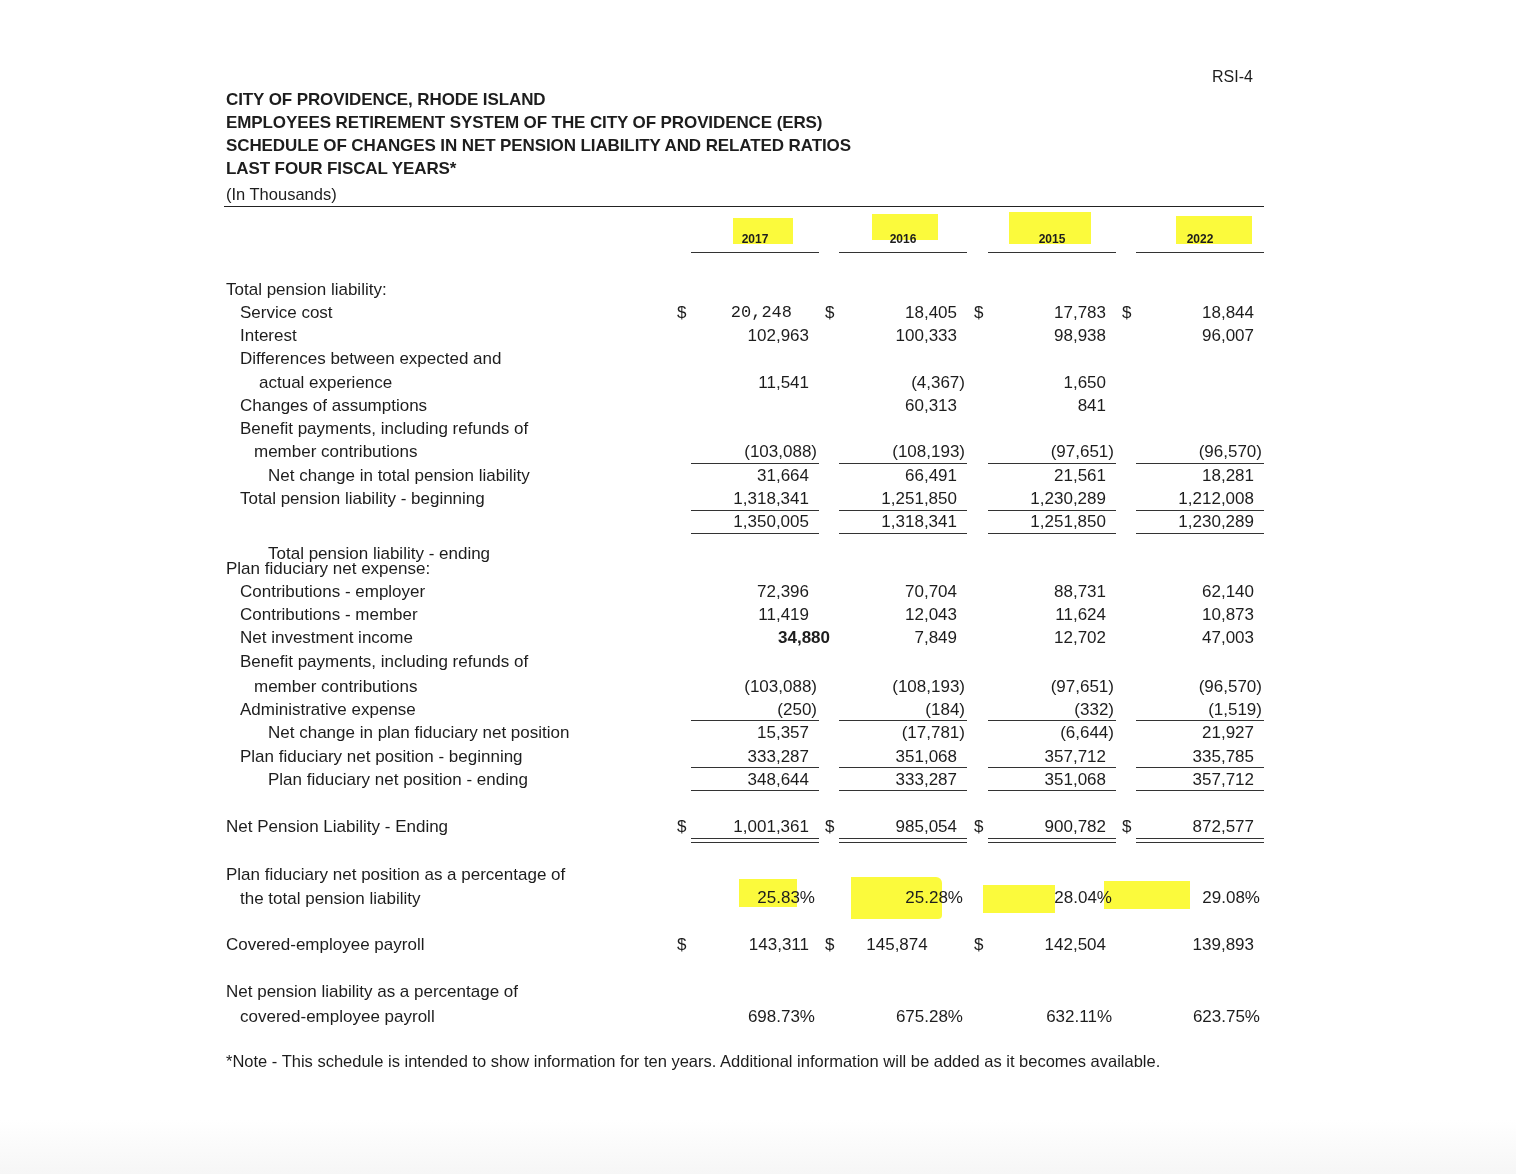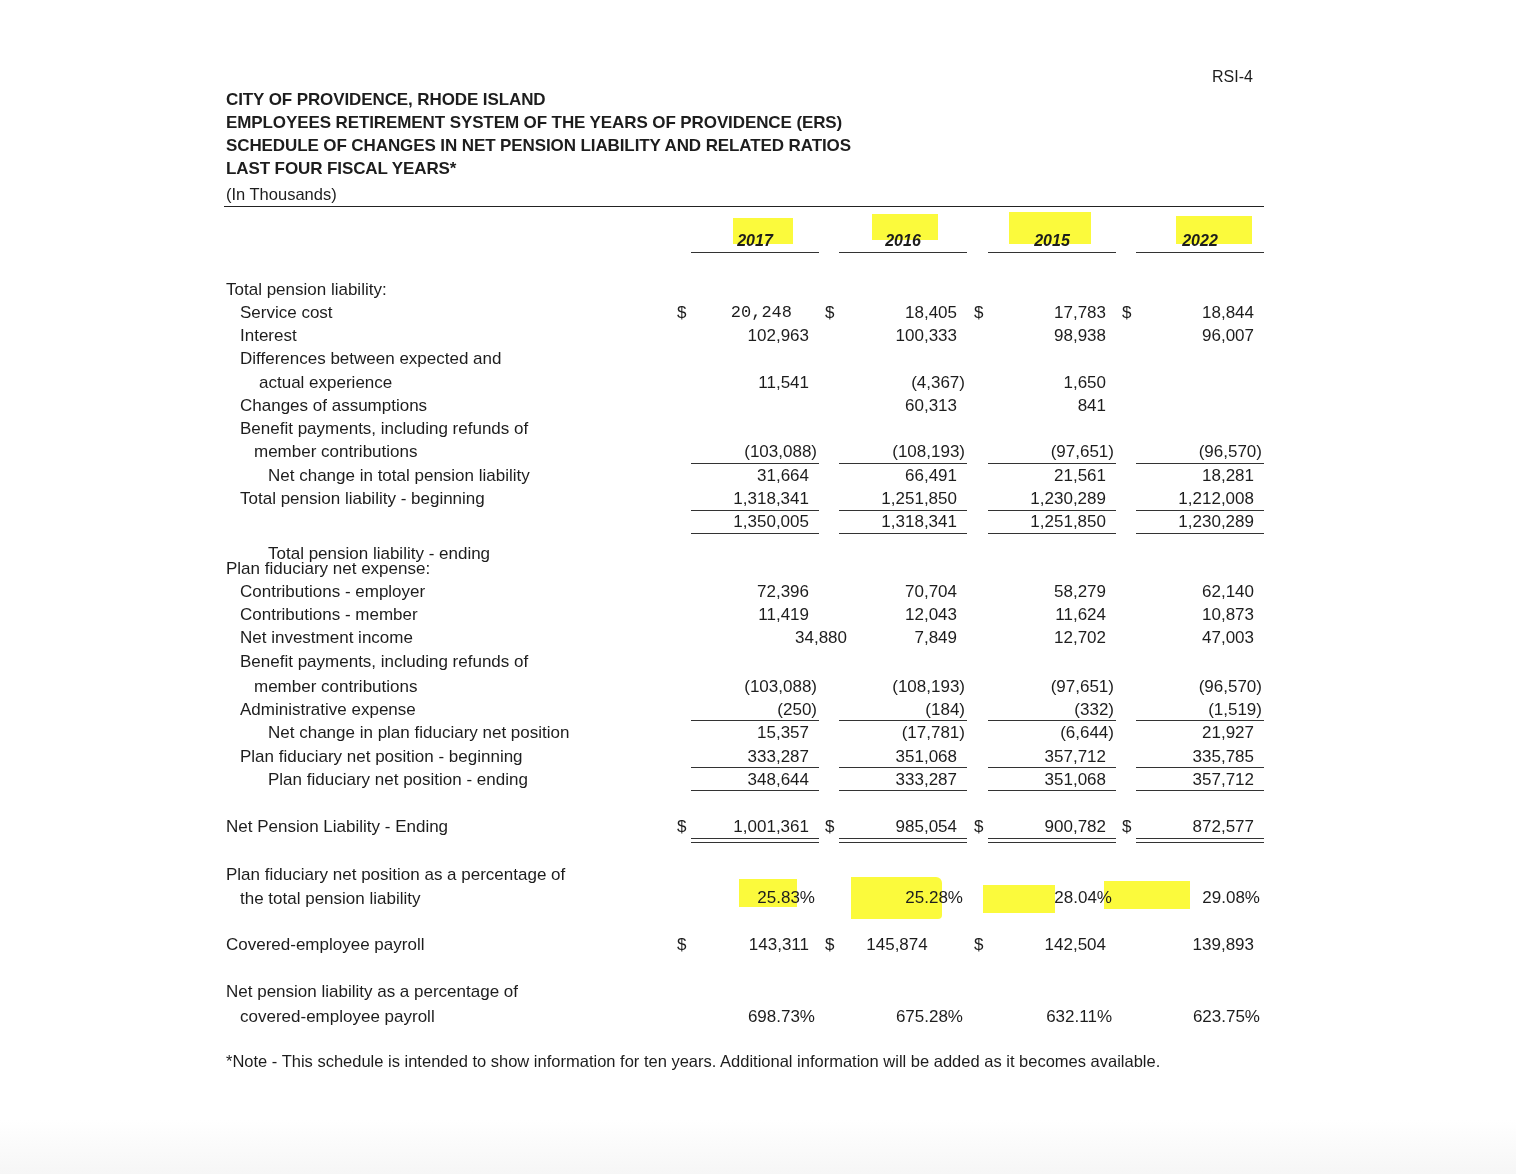--- a/index.html
+++ b/index.html
@@ -7,38 +7,38 @@
     width: 1516px; height: 1174px; position: relative; overflow: hidden;
     background: linear-gradient(to bottom, #ffffff 0px, #ffffff 1120px, #f6f6f6 1174px);
     font-family: "Liberation Sans", sans-serif;
     color: #1d1d1d;
   }
   .abs { position: absolute; }
   .page-num { left: 1212px; top: 68px; font-size: 16px; }
   .hdr { left: 226px; font-size: 17px; font-weight: bold; letter-spacing: -0.1px; }
   .sub { left: 226px; top: 185px; font-size: 16.5px; }
   .rule-top { left: 224px; top: 206px; width: 1040px; height: 0; border-top: 1.6px solid #222; }
-  .yr { font-size: 16px; font-weight: bold; text-align: center; width: 128px; font-style: italic; }
+  .yr { font-size: 12px; font-weight: bold; text-align: center; width: 128px; }
   .hl { position: absolute; background: #fbfa3c; }
   .lbl { font-size: 17px; white-space: nowrap; }
   .num { font-size: 17px; text-align: right; width: 120px; white-space: nowrap; }
   .dol { font-size: 17px; }
   .uline { height: 0; border-top: 1.5px solid #333; width: 128px; }
   .dline { height: 3px; border-top: 1.5px solid #333; border-bottom: 1.5px solid #333; width: 128px; }
   .note { left: 226px; top: 1050px; font-size: 16.5px; width: 990px; line-height: 22px; }
 </style>
 </head>
 <body>
 
 <div>
 
   <div class="abs page-num">RSI-4</div>
 
   <div class="abs hdr" style="top:90px">CITY OF PROVIDENCE, RHODE ISLAND</div>
-  <div class="abs hdr" style="top:113px">EMPLOYEES RETIREMENT SYSTEM OF THE YEARS OF PROVIDENCE (ERS)</div>
+  <div class="abs hdr" style="top:113px">EMPLOYEES RETIREMENT SYSTEM OF THE CITY OF PROVIDENCE (ERS)</div>
   <div class="abs hdr" style="top:136px">SCHEDULE OF CHANGES IN NET PENSION LIABILITY AND RELATED RATIOS</div>
   <div class="abs hdr" style="top:159px">LAST FOUR FISCAL YEARS*</div>
   <div class="abs sub">(In Thousands)</div>
   <div class="abs rule-top"></div>
 
   <div class="hl" style="left:733px; top:218px; width:60px; height:26px;"></div>
   <div class="hl" style="left:872px; top:214px; width:66px; height:26px;"></div>
   <div class="hl" style="left:1009px; top:212px; width:82px; height:32px;"></div>
   <div class="hl" style="left:1176px; top:216px; width:76px; height:28px;"></div>
 
@@ -117,31 +117,31 @@
   <div class="abs uline" style="left:691px; top:533px;"></div>
   <div class="abs uline" style="left:839px; top:533px;"></div>
   <div class="abs uline" style="left:988px; top:533px;"></div>
   <div class="abs uline" style="left:1136px; top:533px;"></div>
 
   <div class="abs lbl" style="left:226px; top:559px;">Plan fiduciary net expense:</div>
 
   <div class="abs lbl" style="left:240px; top:582px;">Contributions - employer</div>
   <div class="abs num" style="left:689px; top:582px;">72,396</div>
   <div class="abs num" style="left:837px; top:582px;">70,704</div>
-  <div class="abs num" style="left:986px; top:582px;">58,279</div>
+  <div class="abs num" style="left:986px; top:582px;">88,731</div>
   <div class="abs num" style="left:1134px; top:582px;">62,140</div>
 
   <div class="abs lbl" style="left:240px; top:605px;">Contributions - member</div>
   <div class="abs num" style="left:689px; top:605px;">11,419</div>
   <div class="abs num" style="left:837px; top:605px;">12,043</div>
   <div class="abs num" style="left:986px; top:605px;">11,624</div>
   <div class="abs num" style="left:1134px; top:605px;">10,873</div>
 
   <div class="abs lbl" style="left:240px; top:628px;">Net investment income</div>
-  <div class="abs num" style="left:727px; top:628px;">34,880</div>
+  <div class="abs num" style="left:710px; top:628px;font-weight:bold;">34,880</div>
   <div class="abs num" style="left:837px; top:628px;">7,849</div>
   <div class="abs num" style="left:986px; top:628px;">12,702</div>
   <div class="abs num" style="left:1134px; top:628px;">47,003</div>
 
   <div class="abs lbl" style="left:240px; top:652px;">Benefit payments, including refunds of</div>
   <div class="abs lbl" style="left:254px; top:677px;">member contributions</div>
   <div class="abs num" style="left:697px; top:677px;">(103,088)</div>
   <div class="abs num" style="left:845px; top:677px;">(108,193)</div>
   <div class="abs num" style="left:994px; top:677px;">(97,651)</div>
   <div class="abs num" style="left:1142px; top:677px;">(96,570)</div>

